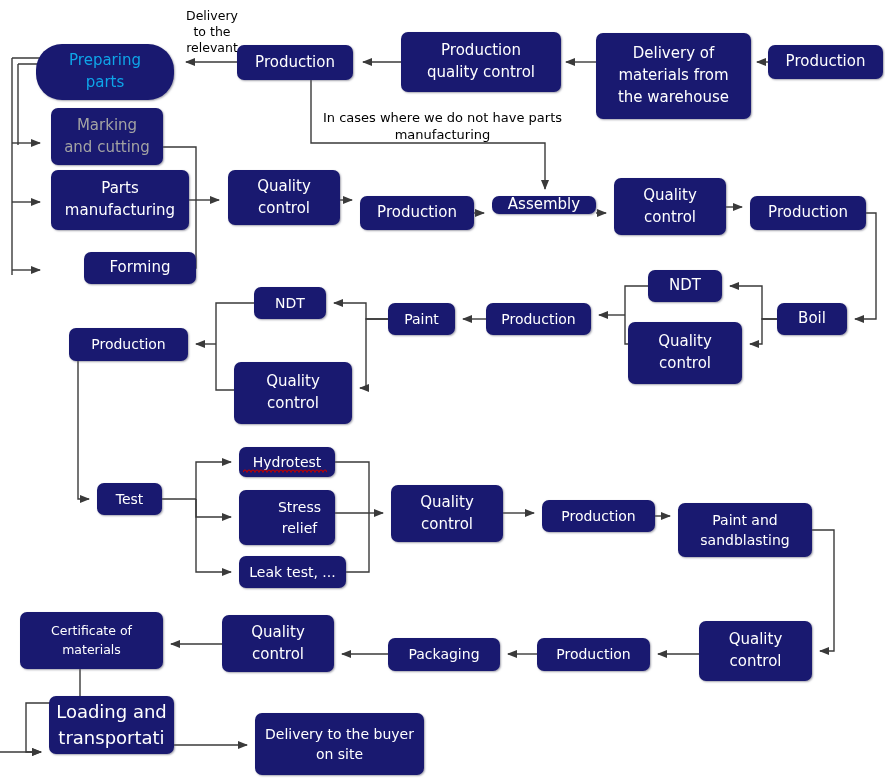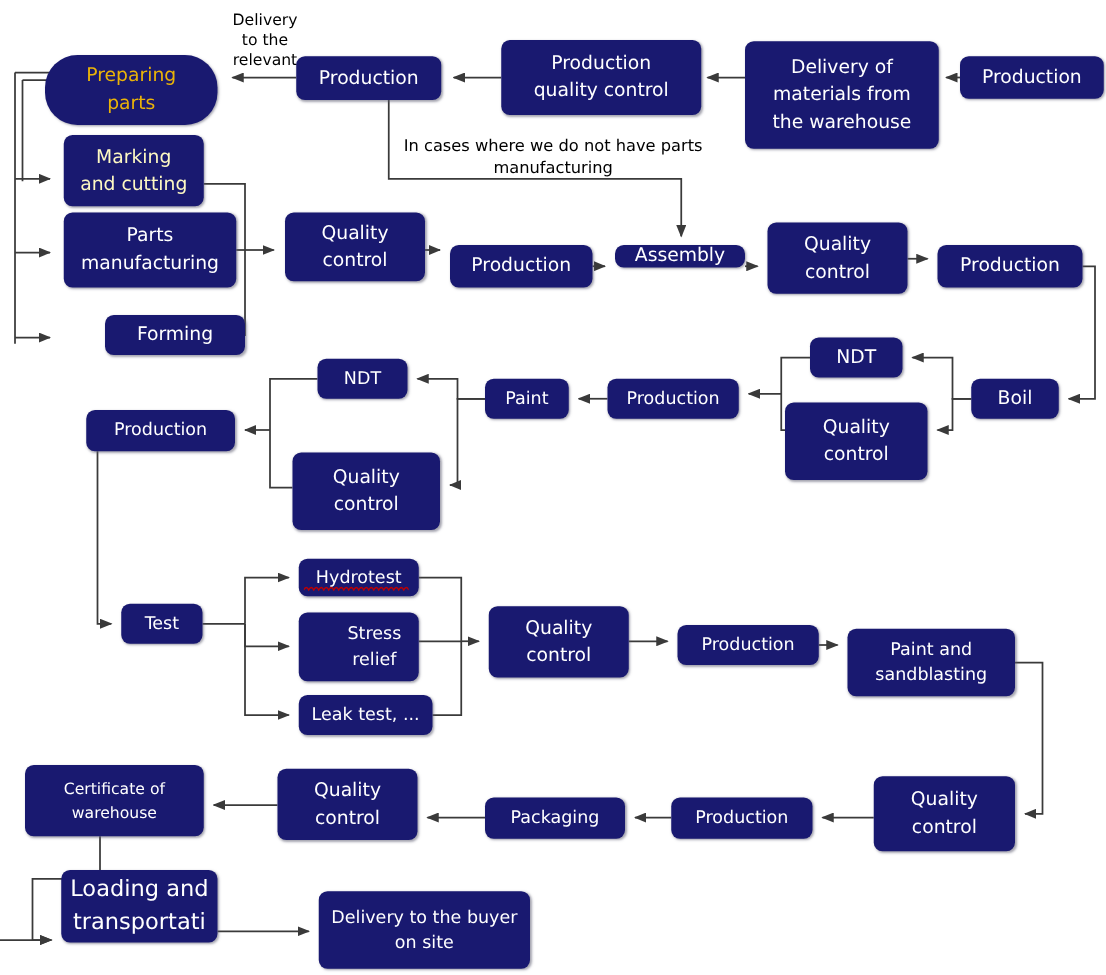--- a/index.html
+++ b/index.html
@@ -130,23 +130,23 @@
       <path d="M222,644 L171,644" marker-end="url(#ah)"></path>
 
       <path d="M80,669 L80,703 L26,703 L26,752 L41,752" marker-end="url(#ah)"></path>
       <path d="M0,752 L41,752" marker-end="url(#ah)"></path>
 
       <path d="M174,745 L247,745" marker-end="url(#ah)"></path>
     </g>
   </svg>
 
   <div id="nodes-layer">
-      <div class="node" style="left: 36px; top: 44px; width: 138px; height: 56px; font-size: 15px; background: rgb(25, 25, 112); color: #eab308; border-radius: 26px;">Preparing
+      <div class="node" style="left: 36px; top: 44px; width: 138px; height: 56px; font-size: 15px; background: rgb(25, 25, 112); color: #0ea5e9; border-radius: 26px;">Preparing
 parts</div>
-      <div class="node" style="left: 51px; top: 108px; width: 112px; height: 57px; font-size: 15px; background: rgb(25, 25, 112); color: #fef9c3;">Marking
+      <div class="node" style="left: 51px; top: 108px; width: 112px; height: 57px; font-size: 15px; background: rgb(25, 25, 112); color: #a3a3a3;">Marking
 and cutting</div>
       <div class="node" style="left: 51px; top: 170px; width: 138px; height: 60px; font-size: 15px; background: rgb(25, 25, 112); color: rgb(255, 255, 255);">Parts
 manufacturing</div>
       <div class="node" style="left: 51px; top: 252px; width: 112px; height: 32px; font-size: 15px; background: rgb(25, 25, 112); color: rgb(255, 255, 255); margin-left: 33px;">Forming</div>
       <div class="node" style="left: 237px; top: 45px; width: 116px; height: 35px; font-size: 15px; background: rgb(25, 25, 112); color: rgb(255, 255, 255);">Production</div>
       <div class="node" style="left: 401px; top: 32px; width: 160px; height: 60px; font-size: 15px; background: rgb(25, 25, 112); color: rgb(255, 255, 255);">Production
 quality control</div>
       <div class="node" style="left: 596px; top: 33px; width: 155px; height: 86px; font-size: 15px; background: rgb(25, 25, 112); color: rgb(255, 255, 255);">Delivery of
 materials from
 the warehouse</div>
@@ -178,21 +178,21 @@
       <div class="node" style="left: 542px; top: 500px; width: 113px; height: 32px; font-size: 14px; background: rgb(25, 25, 112); color: rgb(255, 255, 255);">Production</div>
       <div class="node" style="left: 678px; top: 503px; width: 134px; height: 54px; font-size: 14px; background: rgb(25, 25, 112); color: rgb(255, 255, 255);">Paint and
 sandblasting</div>
       <div class="node" style="left: 699px; top: 621px; width: 113px; height: 60px; font-size: 15px; background: rgb(25, 25, 112); color: rgb(255, 255, 255);">Quality
 control</div>
       <div class="node" style="left: 537px; top: 638px; width: 113px; height: 33px; font-size: 14px; background: rgb(25, 25, 112); color: rgb(255, 255, 255);">Production</div>
       <div class="node" style="left: 388px; top: 638px; width: 112px; height: 33px; font-size: 14px; background: rgb(25, 25, 112); color: rgb(255, 255, 255);">Packaging</div>
       <div class="node" style="left: 222px; top: 615px; width: 112px; height: 57px; font-size: 15px; background: rgb(25, 25, 112); color: rgb(255, 255, 255);">Quality
 control</div>
       <div class="node" style="left: 20px; top: 612px; width: 143px; height: 57px; font-size: 12.5px; background: rgb(25, 25, 112); color: rgb(255, 255, 255);">Certificate of
-warehouse</div>
+materials</div>
       <div class="node" style="left: 49px; top: 696px; width: 125px; height: 58px; font-size: 18px; background: rgb(25, 25, 112); color: rgb(255, 255, 255);">Loading and
 transportati</div>
       <div class="node" style="left: 255px; top: 713px; width: 169px; height: 62px; font-size: 14px; background: rgb(25, 25, 112); color: rgb(255, 255, 255);">Delivery to the buyer
 on site</div>
     </div>
   <div id="notes-layer">
       <div class="note" style="left: 176px; top: 8px; width: 72px; font-size: 12.5px;">Delivery
 to the
 relevant</div>
       <div class="note" style="left: 315px; top: 110px; width: 255px; font-size: 13px;">In cases where we do not have parts

